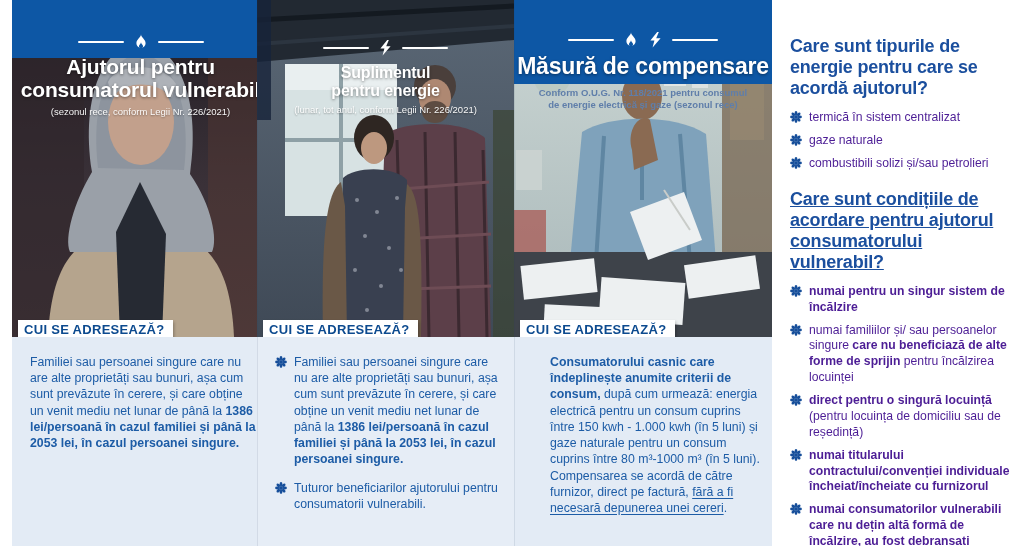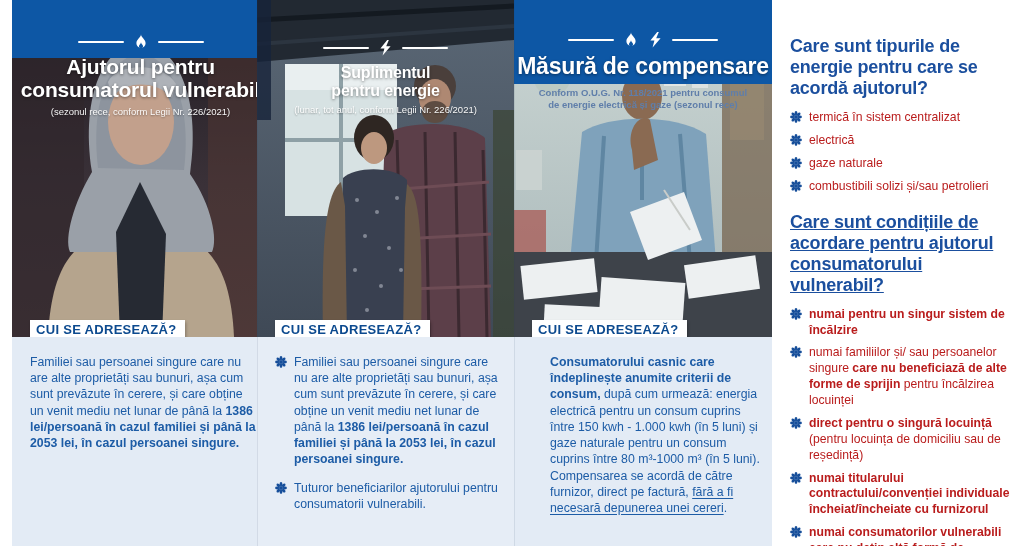--- a/index.html
+++ b/index.html
@@ -24,21 +24,21 @@
   .rule{height:2px;background:#fff;width:46px;border-radius:1px;}
   .hicon{display:inline-flex;}
   .hicon svg{display:block;}
   .ptitle{font-weight:bold;color:#fff;text-shadow:0 1px 3px rgba(0,0,0,.45);letter-spacing:-.2px;}
   .p1 .ptitle{font-size:21px;line-height:1.08;margin-top:6px;}
   .p2 .ptitle{font-size:16px;line-height:1.1;margin-top:8px;}
   .p3 .ptitle{font-size:23px;line-height:1.05;margin-top:6px;}
   .psub{font-size:9.5px;margin-top:5px;text-shadow:0 1px 2px rgba(0,0,0,.4);opacity:.95;}
   .p3 .psub{color:#d8e4f2;opacity:1;width:210px;margin:9px auto 0;line-height:1.25;
             color:#5f7eaa;text-shadow:none;font-weight:bold;}
-  .cui{position:absolute;top:320px;left:18px;background:#fff;color:#0c4a8f;font-weight:bold;
+  .cui{position:absolute;top:320px;left:6px;background:#fff;color:#0c4a8f;font-weight:bold;
        font-size:13px;letter-spacing:.3px;padding:2px 9px 3px 6px;box-shadow:1px 2px 3px rgba(0,0,0,.28);
        white-space:nowrap;}
   .pbody{position:absolute;top:337px;left:0;right:0;bottom:0;background:#e3ebf5;
          padding:17px 11px 0 18px;color:#1d5ca6;font-size:12.3px;line-height:1.32;}
   .p2 .pbody{background:#e6edf6;}
   .rich .b{font-weight:bold;}
   .rich .u{text-decoration:underline;text-underline-offset:2px;}
   .p3 .pbody{font-size:12.3px;padding-left:36px;}
   .pbody p{margin:0;}
 
@@ -46,21 +46,21 @@
   ul.blist{list-style:none;margin:0;padding:0;}
   ul.blist li{display:flex;gap:7px;margin-bottom:12px;}
   .fl{flex:0 0 12px;width:12px;height:12px;margin-top:2px;color:#164e9a;}
   .fl svg{display:block;width:12px;height:12px;}
 
   
   .rightcol{position:absolute;top:0;left:772px;width:252px;height:522px;background:#fff;
             padding:36px 8px 0 18px;box-sizing:border-box;color:#1b4f9e;}
   .rightcol h2{margin:0 0 11px 0;font-size:18px;line-height:1.17;color:#1b4f9e;font-weight:bold;letter-spacing:-.2px;}
   .rightcol h2.second{margin-top:17px;text-decoration:underline;}
-  .rightcol ul.blist li{font-size:12.2px;line-height:1.3;margin-bottom:7px;color:#b91c1c;}
+  .rightcol ul.blist li{font-size:12.2px;line-height:1.3;margin-bottom:7px;color:#4c1d95;}
   .rightcol .fl{margin-top:1px;}
 
   .fold{position:absolute;top:0;bottom:0;width:1px;background:rgba(40,60,90,.10);}
 </style>
 </head>
 <body>
 
 <svg width="0" height="0" style="position:absolute" aria-hidden="true">
   <defs>
     <g id="sym-flame">
@@ -284,28 +284,20 @@
             </svg>
           </span>
         <span class="rich"><span>termică în sistem centralizat</span></span>
       </li>
       <li>
         <span class="fl">
             <svg viewBox="0 0 20 20">
               <use href="#sym-florette"></use>
             </svg>
           </span>
-        <span class="rich"><span>electrică</span></span>
-      </li>
-      <li>
-        <span class="fl">
-            <svg viewBox="0 0 20 20">
-              <use href="#sym-florette"></use>
-            </svg>
-          </span>
         <span class="rich"><span>gaze naturale</span></span>
       </li>
       <li>
         <span class="fl">
             <svg viewBox="0 0 20 20">
               <use href="#sym-florette"></use>
             </svg>
           </span>
         <span class="rich"><span>combustibili solizi și/sau petrolieri</span></span>
       </li>

